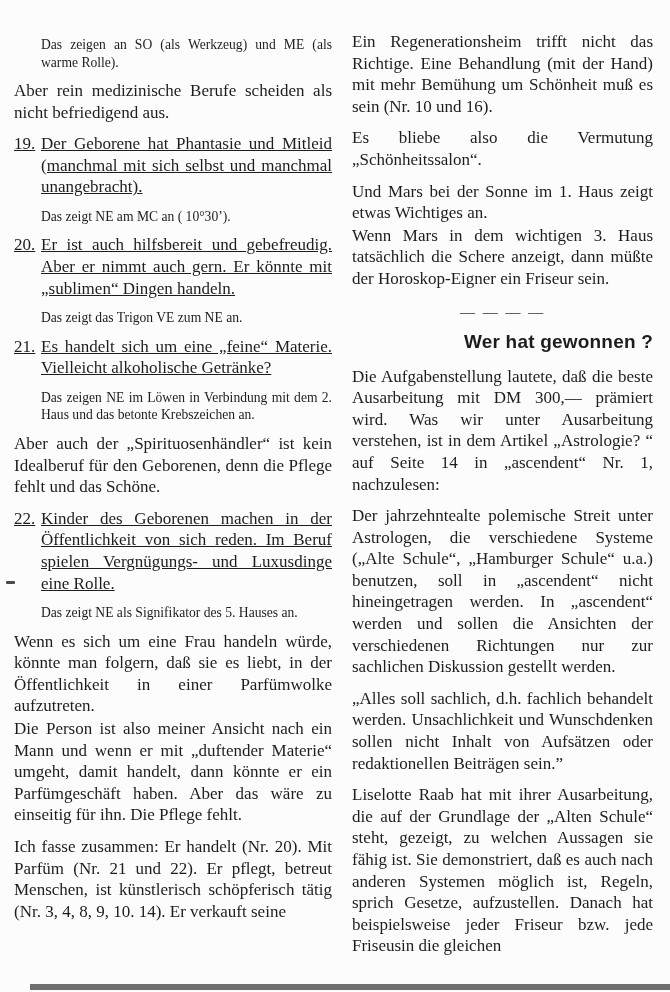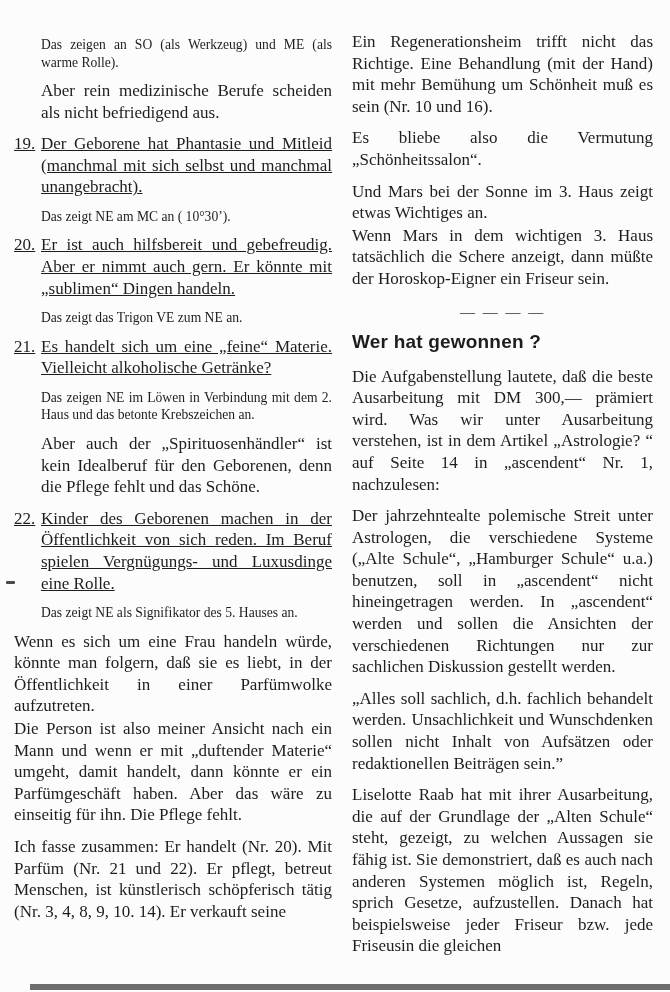--- a/index.html
+++ b/index.html
@@ -15,21 +15,21 @@
   .col{position:absolute;top:31px;}
   .col-left{left:14px;width:318px;}
   .col-right{left:352px;width:301px;}
 
   .para{
     font-size:17px;line-height:21.6px;
     text-align:justify;
     margin:0 0 10px 0;
   }
   .tight{margin-bottom:1px;}
-  .indent{margin-left:27px;}
+  .indent{}
 
   .annotation{
     font-size:13.6px;line-height:17.5px;
     text-align:justify;
     margin:5px 0 9px 27px;
   }
 
   .numbered{display:flex;margin:6px 0 10px 0;}
   .numbered .num{
     flex:0 0 27px;
@@ -51,21 +51,21 @@
     white-space:nowrap;
   }
 
   .heading{
     font-family:"Liberation Sans", sans-serif;
     font-weight:bold;
     font-size:19px;
     line-height:22px;
     letter-spacing:.2px;
     margin:0 0 13px 0;
-    text-align:left;
+    text-align:right;
   }
 
   .margin-dash{
     position:absolute;left:6px;top:581px;
     width:9px;height:3px;background:#4a4a4a;border-radius:1px;
   }
   .scan-edge-bar{
     position:absolute;left:30px;right:0;bottom:2px;height:6px;
     background:#6e6e6e;
   }
@@ -106,21 +106,21 @@
     <div class="annotation">Das zeigt NE als Signifikator des 5. Hauses an.</div>
 
     <div class="para tight">Wenn es sich um eine Frau handeln würde, könnte man folgern, daß sie es liebt, in der Öffentlichkeit in einer Parfümwolke aufzutreten.</div>
     <div class="para">Die Person ist also meiner Ansicht nach ein Mann und wenn er mit „duftender Materie“ umgeht, damit handelt, dann könnte er ein Parfümgeschäft haben. Aber das wäre zu einseitig für ihn. Die Pflege fehlt.</div>
     <div class="para">Ich fasse zusammen: Er handelt (Nr. 20). Mit Parfüm (Nr. 21 und 22). Er pflegt, betreut Menschen, ist künstlerisch schöpferisch tätig (Nr. 3, 4, 8, 9, 10. 14). Er verkauft seine</div>
   </div>
 
   <div class="col col-right">
     <div class="para">Ein Regenerationsheim trifft nicht das Richtige. Eine Behandlung (mit der Hand) mit mehr Bemühung um Schönheit muß es sein (Nr. 10 und 16).</div>
     <div class="para">Es bliebe also die Vermutung „Schönheitssalon“.</div>
-    <div class="para tight">Und Mars bei der Sonne im 3. Haus zeigt etwas Wichtiges an.</div>
+    <div class="para tight">Und Mars bei der Sonne im 1. Haus zeigt etwas Wichtiges an.</div>
     <div class="para">Wenn Mars in dem wichtigen 3. Haus tatsächlich die Schere anzeigt, dann müßte der Horoskop-Eigner ein Friseur sein.</div>
 
     <div class="separator">— — — —</div>
 
     <div class="heading">Wer hat gewonnen ?</div>
 
     <div class="para">Die Aufgabenstellung lautete, daß die beste Ausarbeitung mit DM 300,— prämiert wird. Was wir unter Ausarbeitung verstehen, ist in dem Artikel „Astrologie? “ auf Seite 14 in „ascendent“ Nr. 1, nachzulesen:</div>
     <div class="para">Der jahrzehntealte polemische Streit unter Astrologen, die verschiedene Systeme („Alte Schule“, „Hamburger Schule“ u.a.) benutzen, soll in „ascendent“ nicht hineingetragen werden. In „ascendent“ werden und sollen die Ansichten der verschiedenen Richtungen nur zur sachlichen Diskussion gestellt werden.</div>
     <div class="para">„Alles soll sachlich, d.h. fachlich behandelt werden. Unsachlichkeit und Wunschdenken sollen nicht Inhalt von Aufsätzen oder redaktionellen Beiträgen sein.”</div>
     <div class="para">Liselotte Raab hat mit ihrer Ausarbeitung, die auf der Grundlage der „Alten Schule“ steht, gezeigt, zu welchen Aussagen sie fähig ist. Sie demonstriert, daß es auch nach anderen Systemen möglich ist, Regeln, sprich Gesetze, aufzustellen. Danach hat beispielsweise jeder Friseur bzw. jede Friseusin die gleichen</div>

